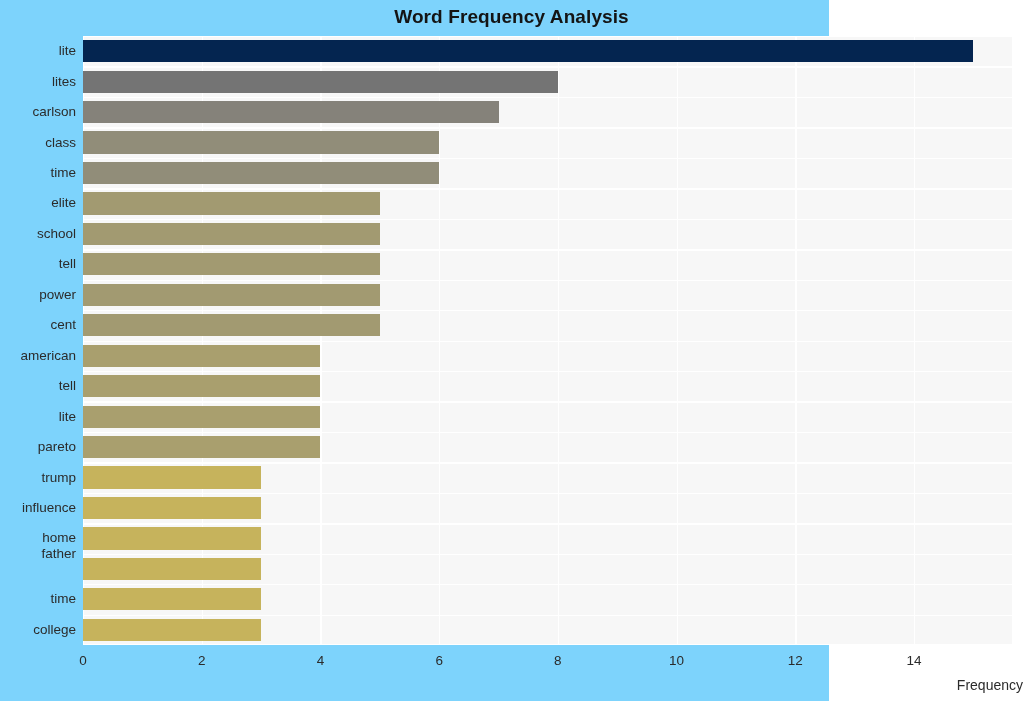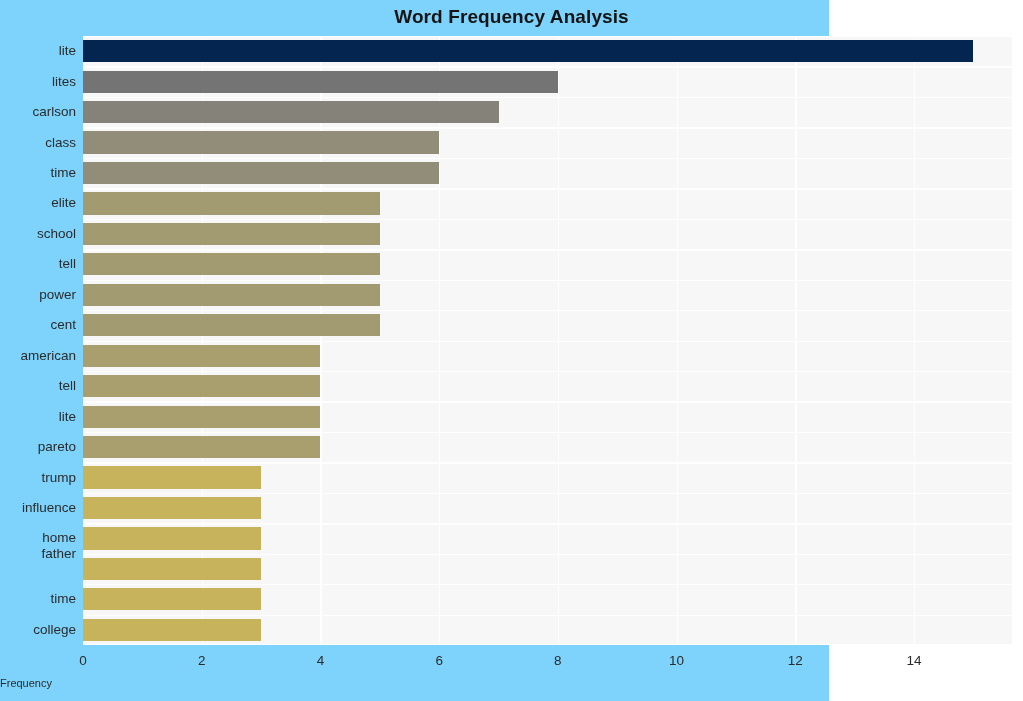--- a/index.html
+++ b/index.html
@@ -115,22 +115,22 @@
     color: #2b2b2b;
     transform: translateX(-50%);
     line-height: 1;
     white-space: nowrap;
   }
   #x-axis-label {
     position: absolute;
     top: 32px;
     left: 0;
     width: 1023px;
-    text-align: left;
-    font-size: 11px;
+    text-align: right;
+    font-size: 14px;
     color: #2b2b2b;
   }
 </style>
 </head>
 <body>
 
 <div id="figure">
 
   <div id="chart-title">Word Frequency Analysis</div>
 

